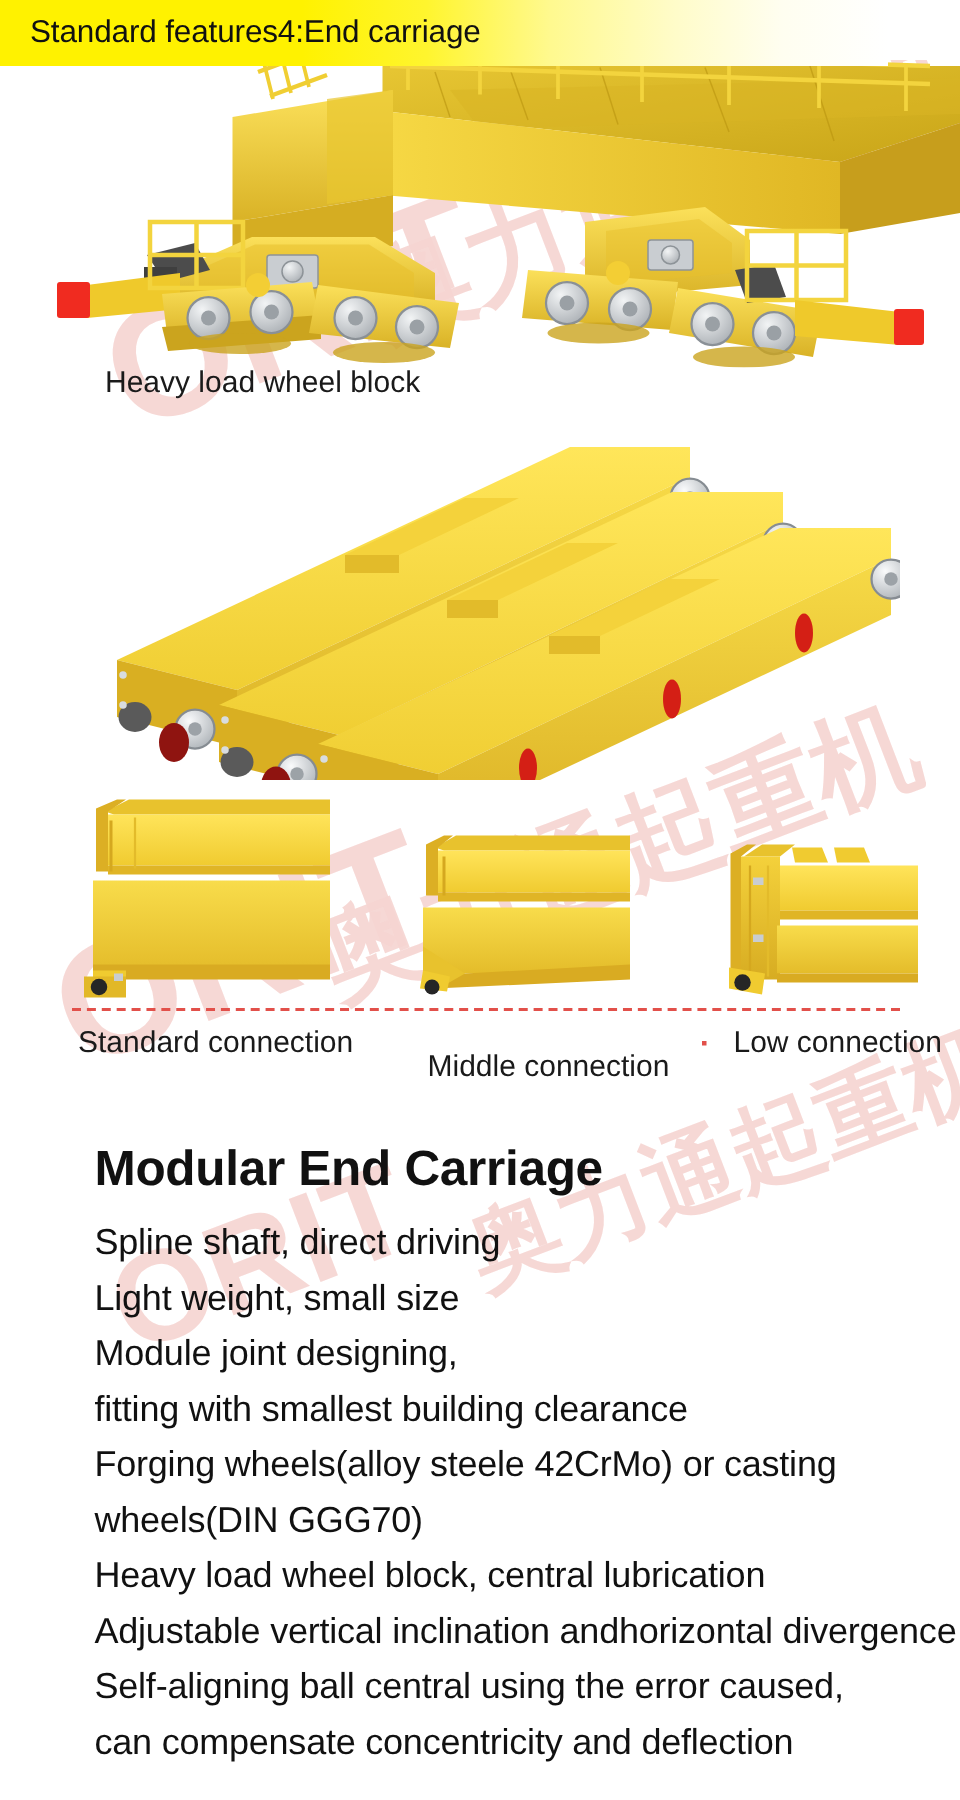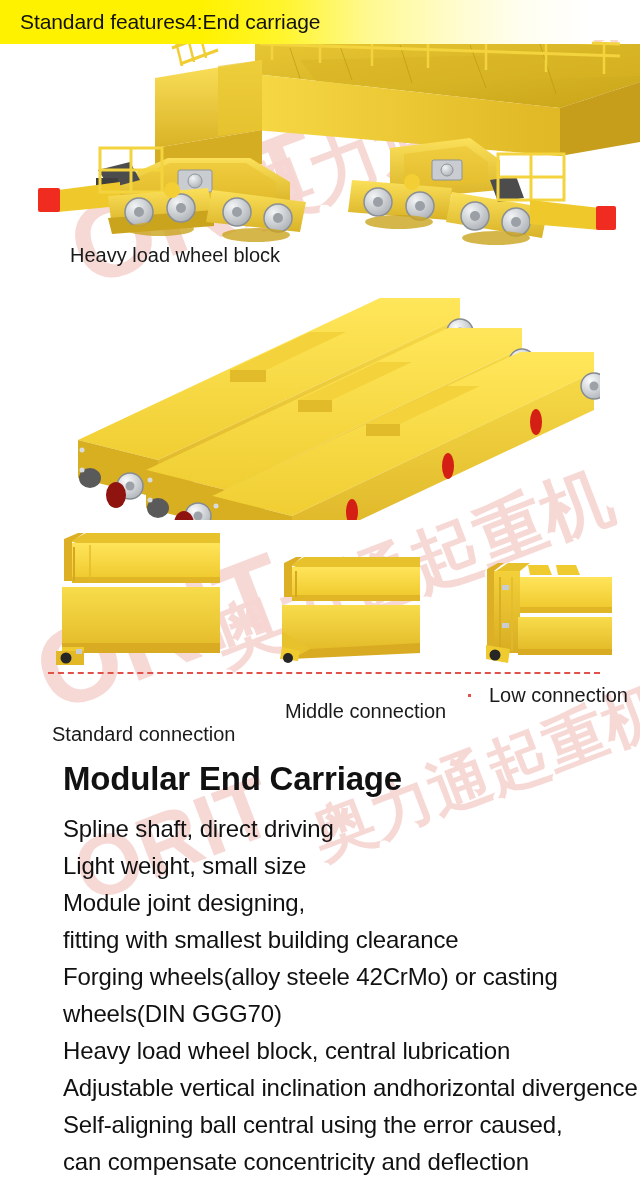--- a/index.html
+++ b/index.html
@@ -81,21 +81,21 @@
   
   .caption {
     position: absolute;
     font-size: 20px;
     line-height: 20px;
     color: #1a1a1a;
     z-index: 20;
     white-space: nowrap;
   }
   .cap-wheelblock { left: 70px;  top: 245px; }
-  .cap-standard   { left: 52px;  top: 724px; }
+  .cap-standard   { left: 52px;  top: 685px; }
   .cap-middle     { left: 285px; top: 701px; }
   .cap-low        { left: 489px; top: 685px; }
   .cap-dot {
     position: absolute;
     left: 468px; top: 694px;
     width: 3px; height: 3px;
     background: #e2504a;
     z-index: 20;
   }
 

